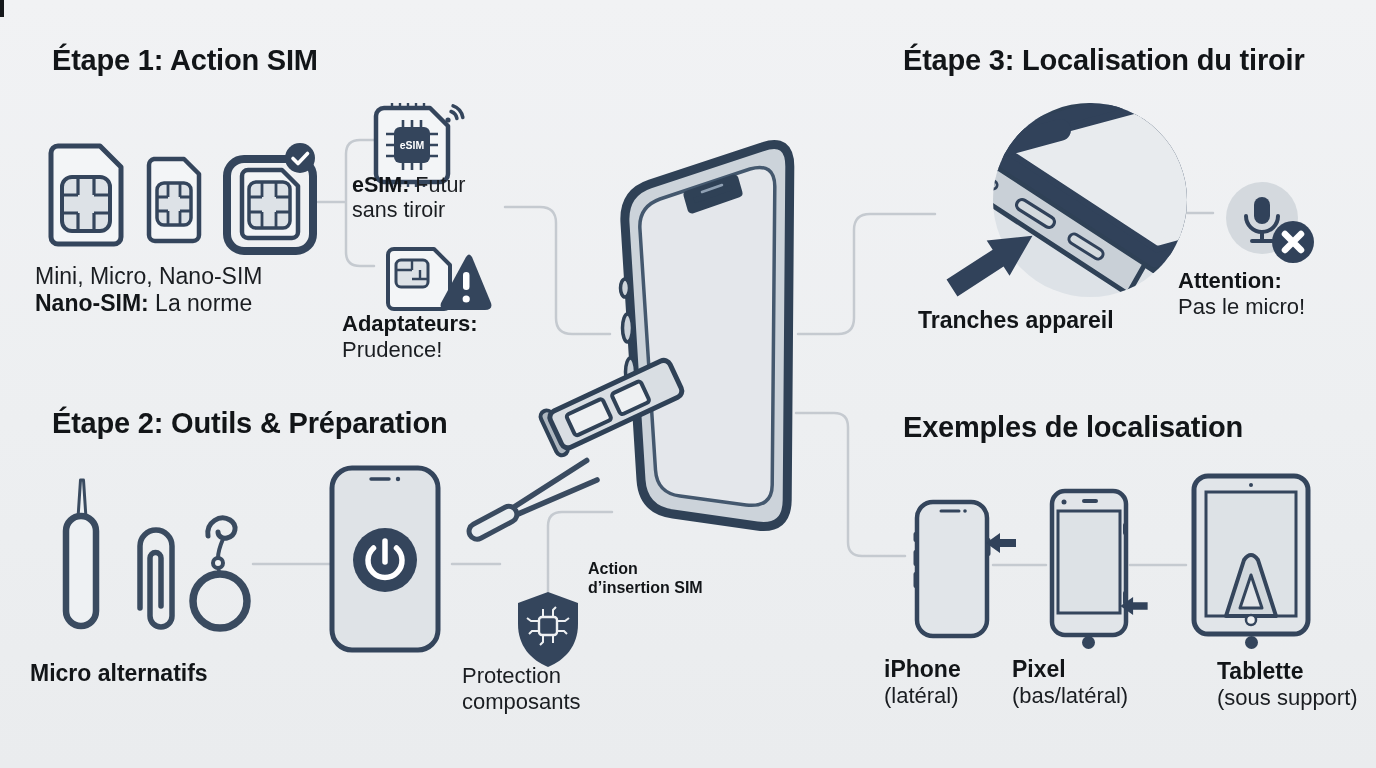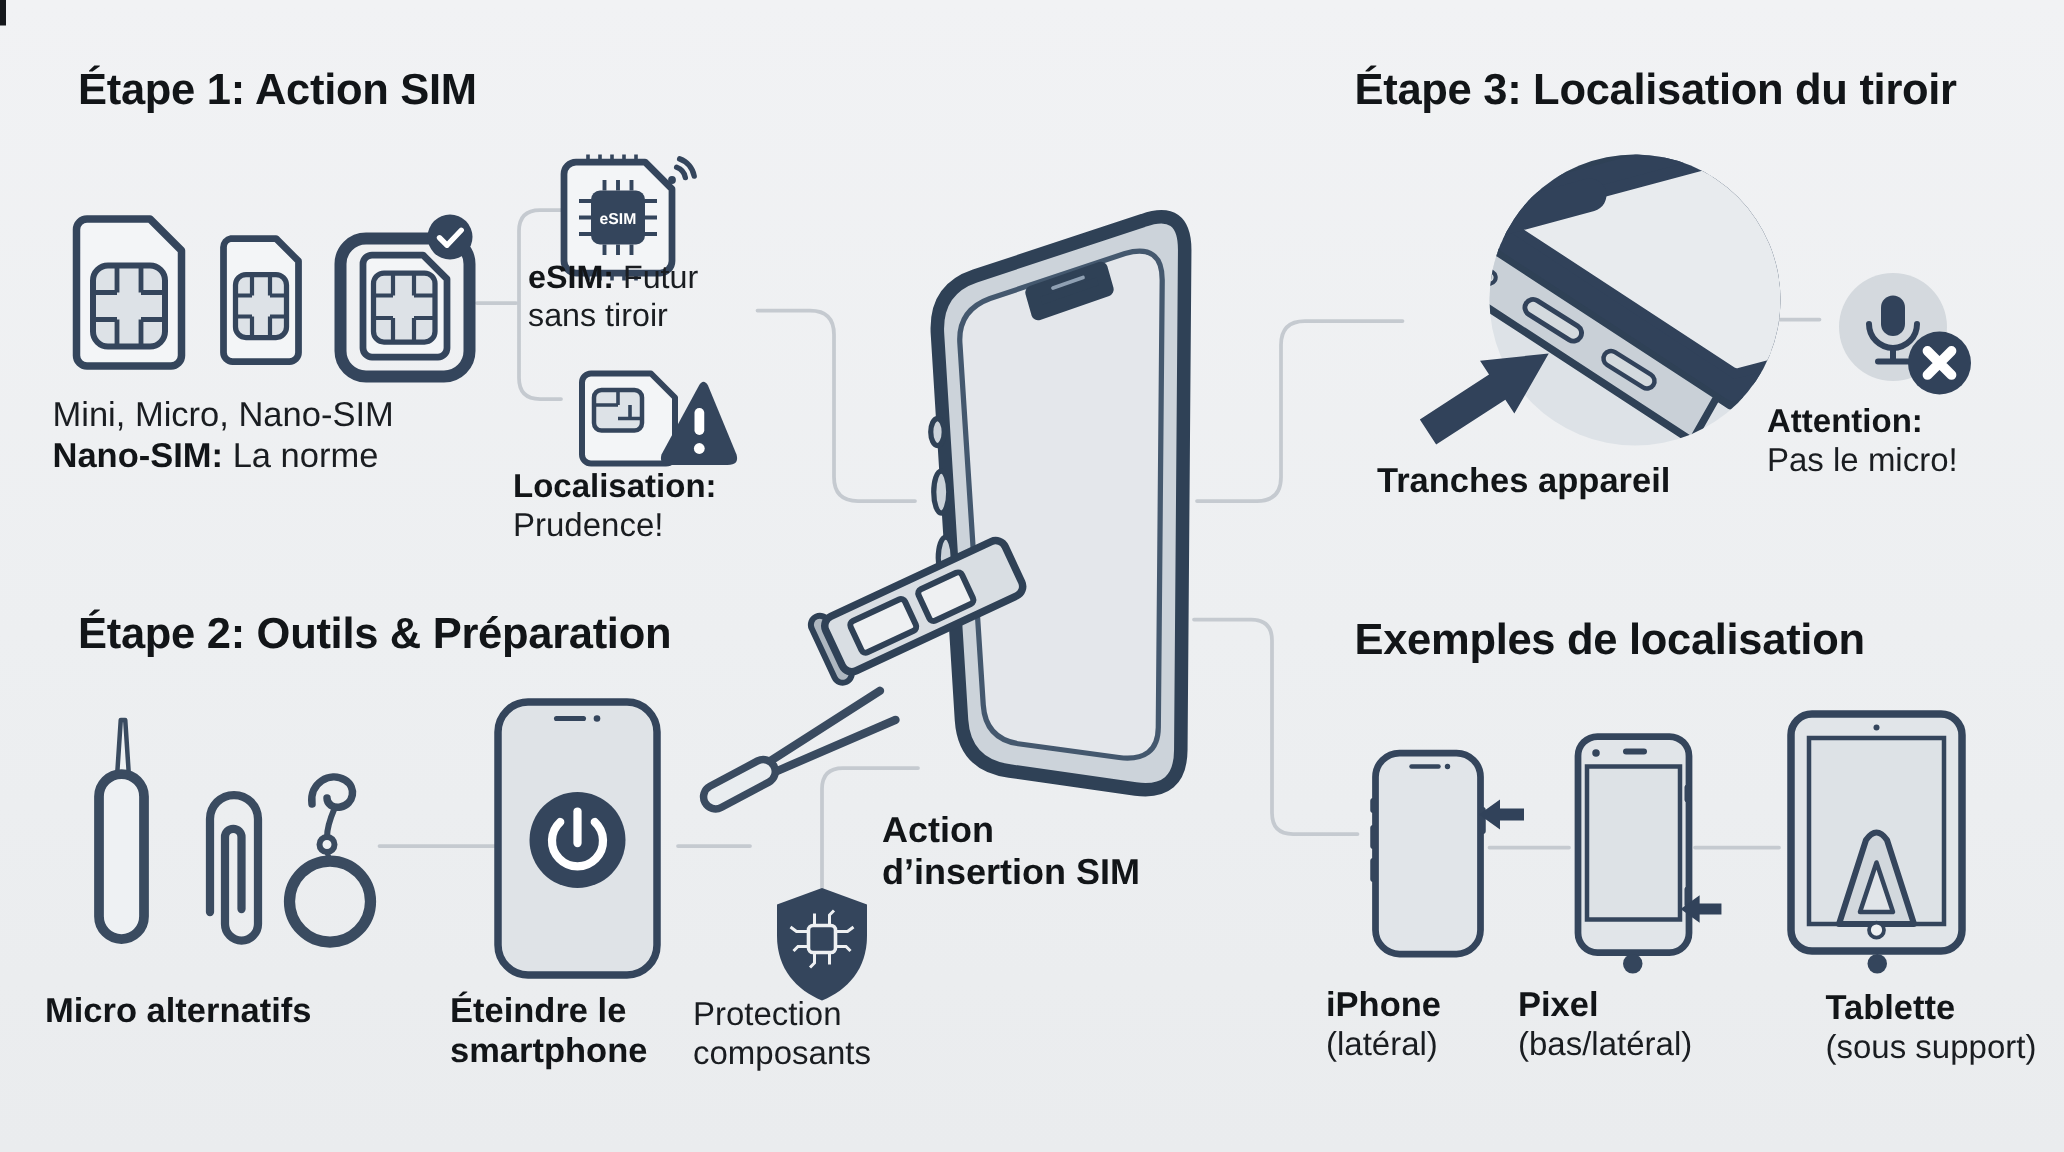--- a/index.html
+++ b/index.html
@@ -5,21 +5,21 @@
   html,body{margin:0;padding:0;background:#dfe2e6;}
   .canvas{
     position:relative;width:1376px;height:768px;overflow:hidden;
     background:linear-gradient(180deg,#f1f2f4 0%,#edeff1 55%,#eaecee 100%);
     font-family:"Liberation Sans",sans-serif;color:#16191d;
   }
   .abs{position:absolute;}
   .title{font-size:29px;font-weight:bold;letter-spacing:-0.2px;color:#121518;white-space:nowrap;}
   .cap{line-height:1.18;color:#1a1d21;}
   .b{font-weight:bold;color:#121518;}
-  .f25{font-size:24px;} .f23{font-size:23px;} .f22{font-size:22px;} .f21{font-size:21.5px;}
+  .f25{font-size:16px;margin-top:20px;} .f23{font-size:23px;} .f22{font-size:22px;} .f21{font-size:21.5px;}
   .dot{position:absolute;width:13px;height:13px;border-radius:50%;background:#34455c;}
   svg{display:block;}
   .sliver{position:absolute;left:0;top:0;width:4px;height:17px;background:#15181c;}
 </style>
 </head>
 <body>
 
 <div class="canvas">
 
   <div class="sliver"></div>
@@ -92,21 +92,21 @@
     <rect x="14" y="17" width="32" height="27" rx="5" fill="#dde2e7" stroke="#34455c" stroke-width="3"></rect>
     <path d="M30,17 V27 M14,27 H30 M30,36 H46 M38,27 V36" stroke="#34455c" stroke-width="2.4" fill="none"></path>
     <g>
       <path d="M84,14 Q87,9 90,14 L109,60 Q111,67 103,67 H65 Q57,67 59,60 Z" fill="#34455c"></path>
       <rect x="81" y="29" width="6.5" height="18" rx="3.2" fill="#ffffff"></rect>
       <circle cx="84.2" cy="56" r="3.6" fill="#ffffff"></circle>
     </g>
   </svg>
 
   <div class="abs cap f22" style="left:342px;top:311px;width:176px">
-    <div class="b">Localisation:</div>
+    <div class="b">Adaptateurs:</div>
     <div>Prudence!</div>
   </div>
 
   <div class="abs title" style="left:52px;top:407px">Étape 2: Outils &amp; Préparation</div>
 
   <svg class="abs" style="left:52px;top:468px" width="210" height="185" viewBox="0 0 210 185">
     <g>
       <polygon points="26,50 34,50 31.5,12 28.5,12" fill="#eef1f3" stroke="#3a4b60" stroke-width="3" stroke-linejoin="round"></polygon>
       <rect x="14" y="48" width="30" height="110" rx="15" fill="#eef1f3" stroke="#3a4b60" stroke-width="6.5"></rect>
     </g>
@@ -128,24 +128,20 @@
     <rect x="5" y="5" width="106" height="182" rx="20" fill="#dfe3e7" stroke="#34455c" stroke-width="5"></rect>
     <path d="M44,16 H62" stroke="#34455c" stroke-width="3.4" stroke-linecap="round"></path>
     <circle cx="71" cy="16" r="2.2" fill="#34455c"></circle>
     <g>
       <circle cx="58" cy="97" r="32" fill="#34455c"></circle>
       <path d="M58,78 V99" stroke="#ffffff" stroke-width="5.5" stroke-linecap="round"></path>
       <path d="M46.5,85 A17,17 0 1 0 69.5,85" fill="none" stroke="#ffffff" stroke-width="5.5" stroke-linecap="round"></path>
     </g>
   </svg>
 
-  <div class="abs cap f23 b" style="left:300px;top:660px;width:172px">
-    <div>Éteindre le</div>
-    <div>smartphone</div>
-  </div>
 
   <svg class="abs" style="left:508px;top:588px" width="80" height="84" viewBox="0 0 80 84">
     <path d="M40,4 L70,15 V36 C70,58 57,72 40,79 C23,72 10,58 10,36 V15 Z" fill="#34455c"></path>
     <rect x="31" y="29" width="18" height="18" rx="3" fill="none" stroke="#eef0f2" stroke-width="2.4"></rect>
     <path d="M31,33 h-8 l-4,-3 M31,43 h-7 l-3,3 M49,33 h8 l4,-3 M49,43 h7 l3,3 M35,29 v-8 M45,29 v-7 l3,-3 M35,47 v7 l-3,3 M45,47 v8" fill="none" stroke="#eef0f2" stroke-width="2"></path>
   </svg>
 
   <div class="abs cap f22" style="left:462px;top:663px;width:168px">
     <div>Protection</div>
     <div>composants</div>

